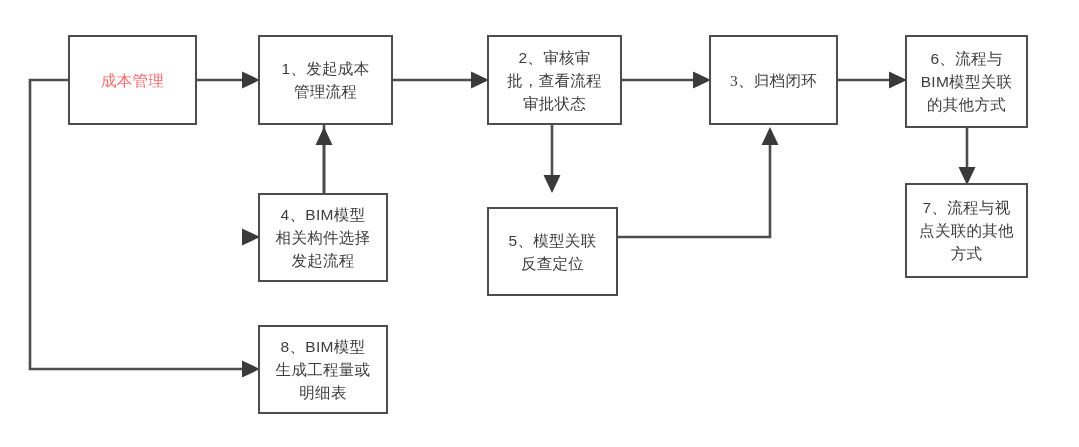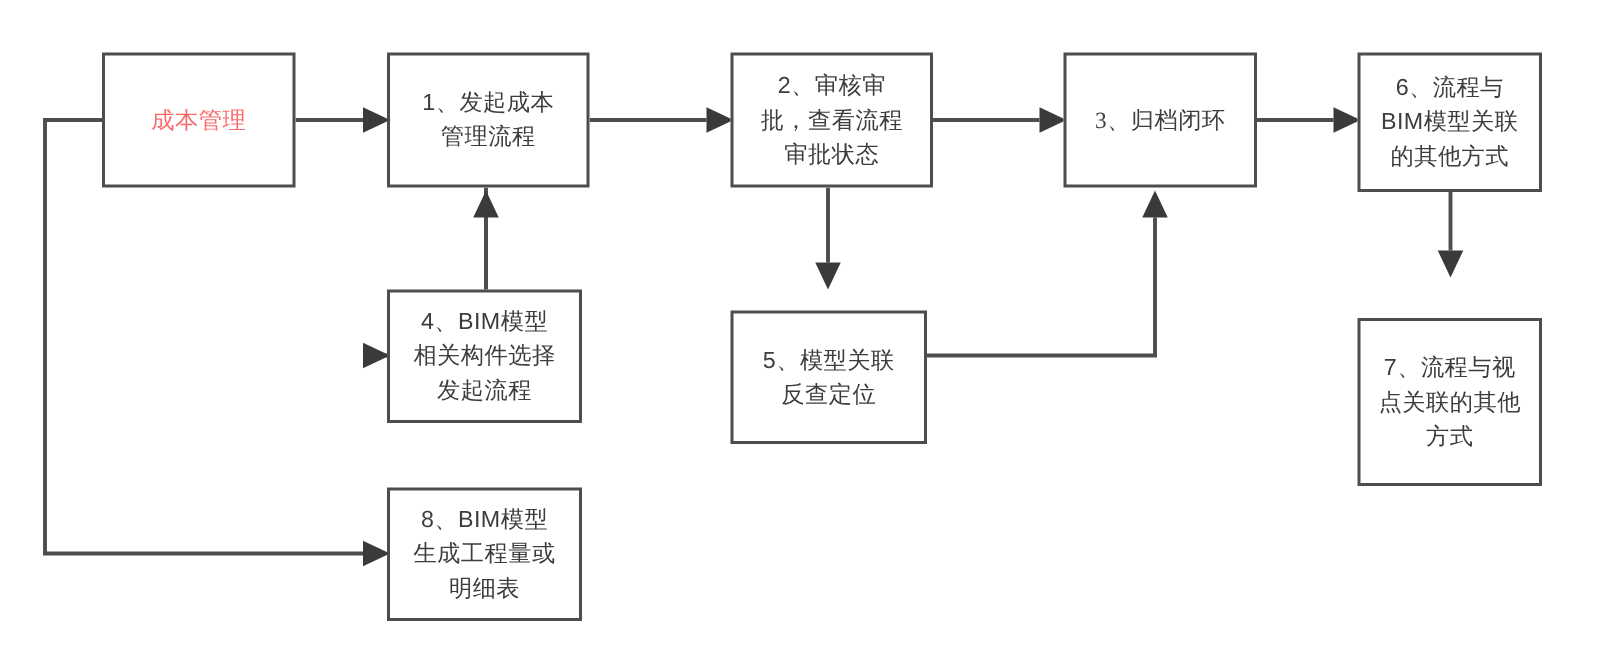--- a/index.html
+++ b/index.html
@@ -126,21 +126,21 @@
   <div class="node" style="left:709px; top:35px; width:129px; height:90px;font-family:Liberation Serif, serif;">
     <div class="node-label">3、归档闭环</div>
   </div>
 
   <div class="node" style="left:905px; top:35px; width:123px; height:93px;justify-content:center;">
     <div class="node-label">6、流程与
 BIM模型关联
 的其他方式</div>
   </div>
 
-  <div class="node" style="left:905px; top:183px; width:123px; height:112px;margin-top:29px;">
+  <div class="node" style="left:905px; top:183px; width:123px; height:95px;">
     <div class="node-label">7、流程与视
 点关联的其他
 方式</div>
   </div>
 
   <div class="node" style="left:258px; top:193px; width:130px; height:89px;">
     <div class="node-label">4、BIM模型
 相关构件选择
 发起流程</div>
   </div>

